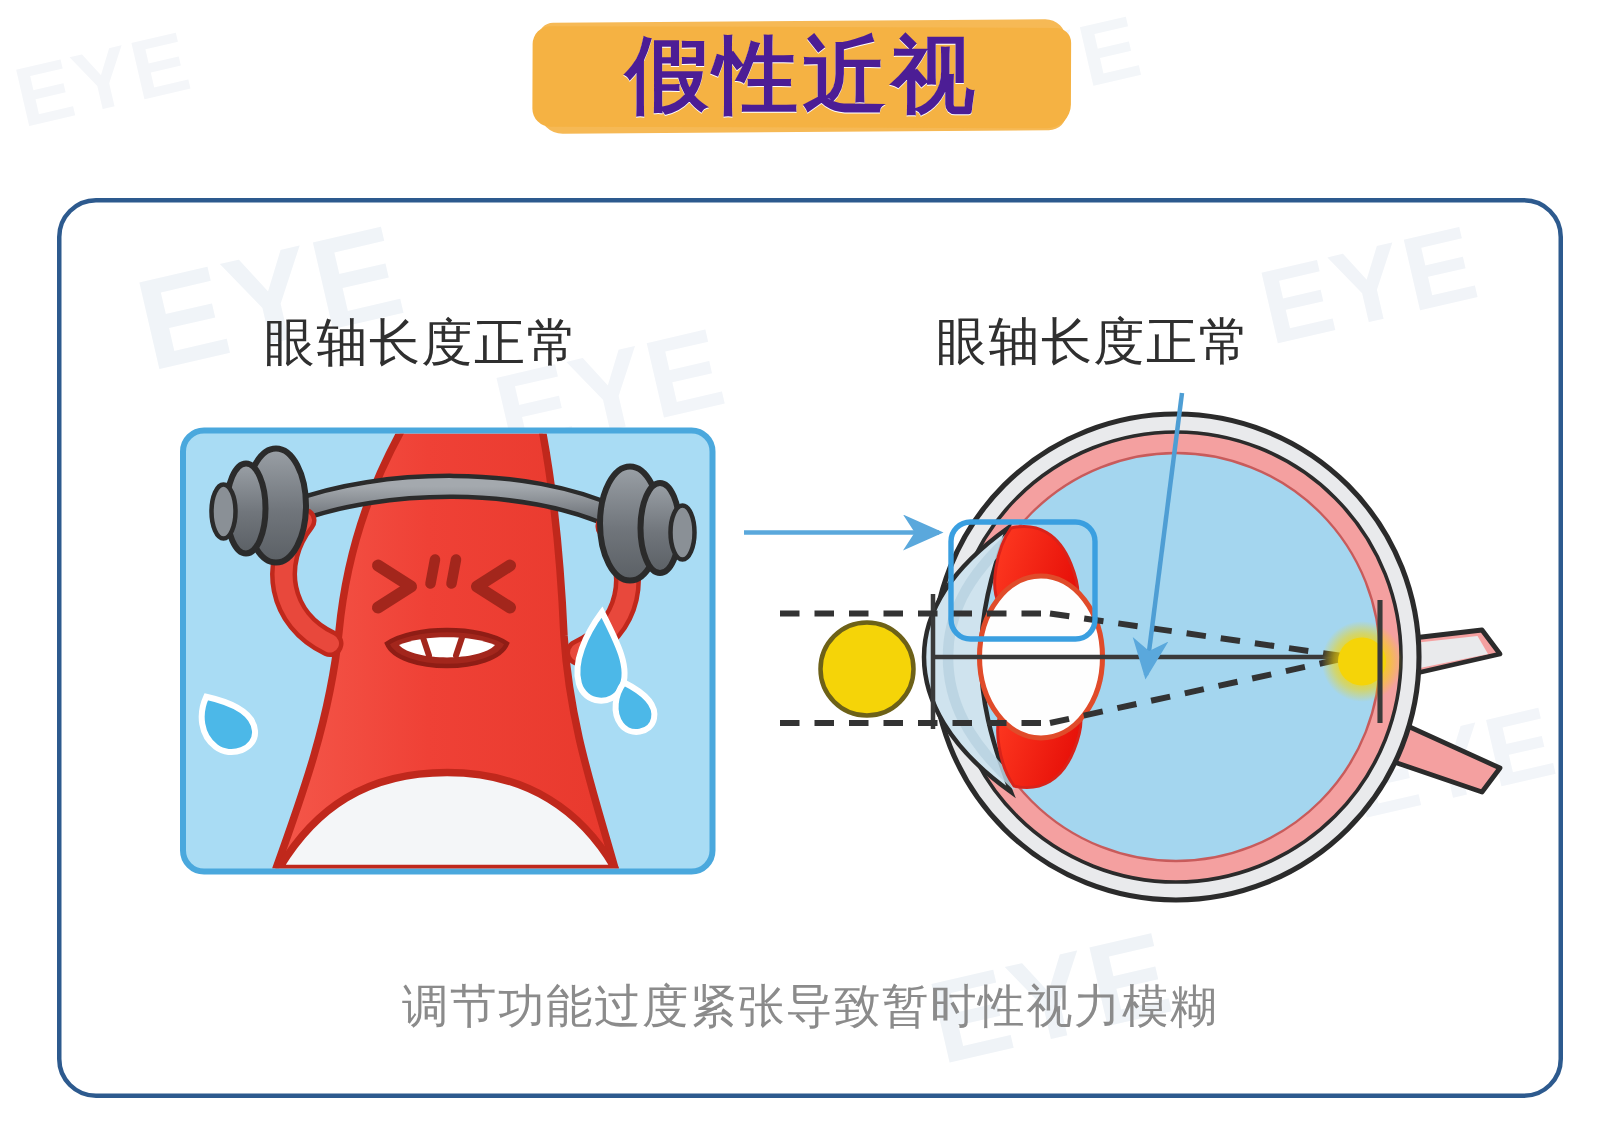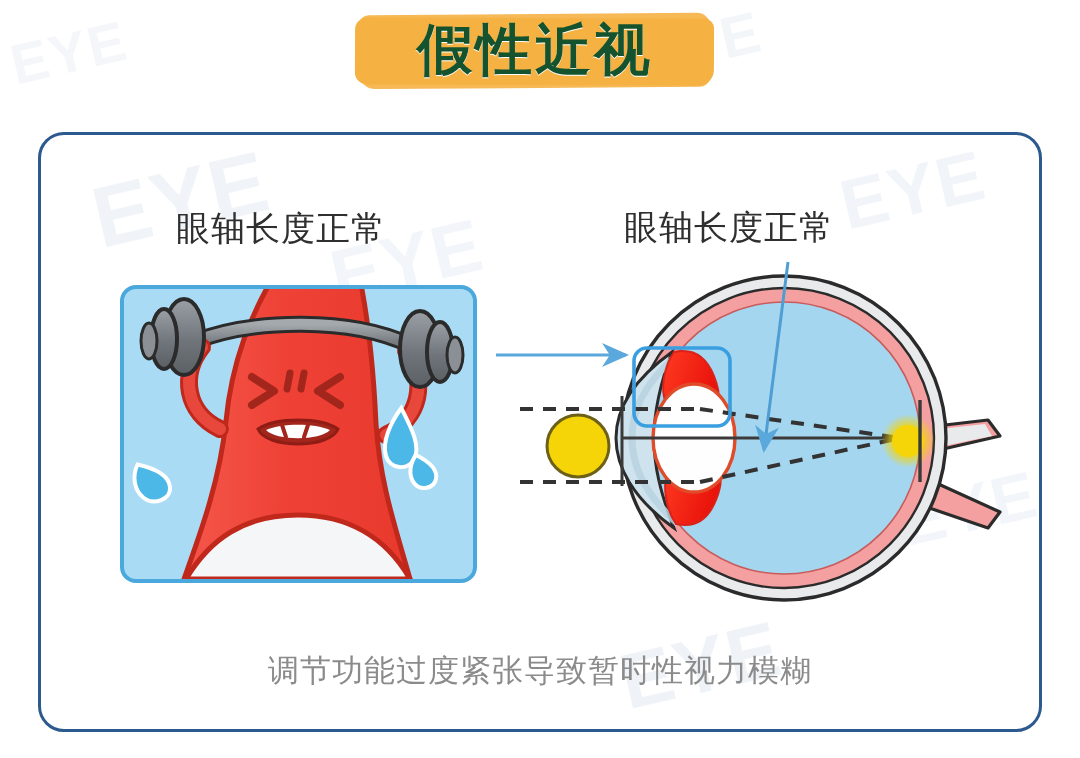--- a/index.html
+++ b/index.html
@@ -35,21 +35,21 @@
     transform:rotate(-0.4deg);
   }
   #title-banner .hl:after{
     content:"";position:absolute;left:-4px;top:4px;right:-3px;bottom:3px;
     background:#f5b243;border-radius:12px 10px 16px 12px;
     transform:rotate(0.6deg);z-index:-1;
   }
   #title-text{
     position:absolute;left:0;top:0;width:100%;height:86px;
     display:flex;align-items:center;justify-content:center;
-    font-size:56px;font-weight:700;color:#14532d;
+    font-size:56px;font-weight:700;color:#4c1d95;
     letter-spacing:3px;
     text-shadow:0 1px 0 #fff;
     font-family:"Liberation Sans","DejaVu Sans",sans-serif;
   }
 
   
   #main-card{
     position:absolute;left:38px;top:132px;width:1004px;height:600px;
     border:3px solid #2d5a8e;border-radius:26px;
     background:transparent;box-sizing:border-box;

